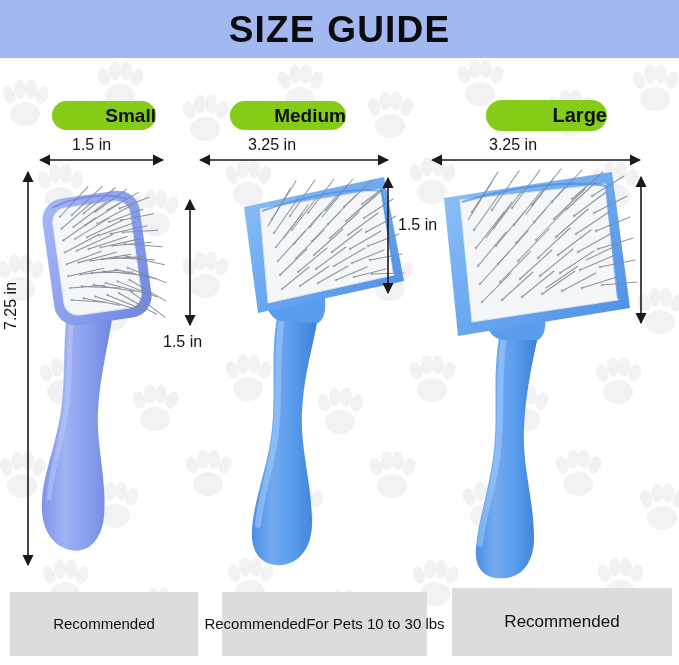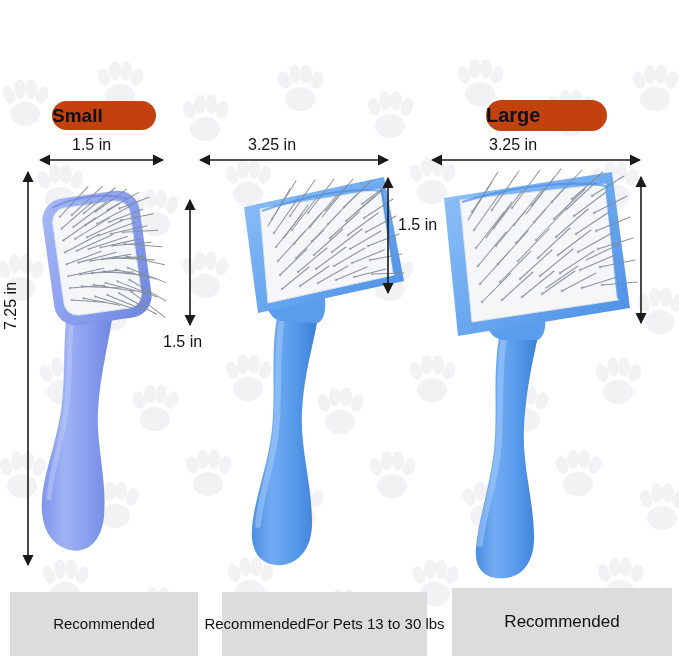--- a/index.html
+++ b/index.html
@@ -24,23 +24,23 @@
   }
   .header-title{
     font-size:37px;font-weight:bold;color:#0b0b0f;
     letter-spacing:1.2px;line-height:1;
     font-family:"Liberation Sans", sans-serif;
   }
 
   
   .badge{
     position:absolute;z-index:6;
-    background:#c2410c;
+    background:#84cc16;
     border-radius:999px;
-    display:flex;align-items:center;justify-content:flex-start;
+    display:flex;align-items:center;justify-content:flex-end;
     color:#10101c;font-weight:bold;
     font-family:"Liberation Sans", sans-serif;
   }
   #badge-small{left:52px;top:101px;width:104px;height:29px;font-size:19px;}
   #badge-medium{left:230px;top:101px;width:116px;height:29px;font-size:19px;}
   #badge-large{left:486px;top:100px;width:121px;height:31px;font-size:20px;}
 
   
   .dim-label{
     position:absolute;z-index:6;color:#131313;
@@ -143,20 +143,23 @@
         <use href="#pawglyph" x="158" y="548"></use>
         <use href="#pawglyph" x="250" y="518"></use>
         <use href="#pawglyph" x="343" y="550"></use>
         <use href="#pawglyph" x="435" y="520"></use>
         <use href="#pawglyph" x="528" y="548"></use>
         <use href="#pawglyph" x="620" y="518"></use>
       </g>
     </svg>
   </div>
 
+  <div class="header">
+    <div class="header-title">SIZE GUIDE</div>
+  </div>
 
   <svg class="brush" id="brush-small" style="left:18px;top:178px;" width="175" height="390" viewBox="0 0 175 390">
     <defs>
       <linearGradient id="sHandle" x1="0" y1="0" x2="1" y2="0">
         <stop offset="0%" stop-color="#7e95ea"></stop>
         <stop offset="32%" stop-color="#9fb2f4"></stop>
         <stop offset="62%" stop-color="#8ba0ef"></stop>
         <stop offset="100%" stop-color="#6d85e0"></stop>
       </linearGradient>
       <linearGradient id="sFrame" x1="0" y1="0" x2="1" y2="1">
@@ -551,36 +554,39 @@
 
       <line x1="641" y1="177" x2="641" y2="323"></line>
 
       <line x1="28" y1="172" x2="28" y2="565"></line>
     </g>
   </svg>
 
   <div class="badge" id="badge-small">
     <span>Small</span>
   </div>
+  <div class="badge" id="badge-medium">
+    <span>Medium</span>
+  </div>
   <div class="badge" id="badge-large">
     <span>Large</span>
   </div>
 
   <div class="dim-label" id="lbl-w-small">1.5 in</div>
   <div class="dim-label" id="lbl-w-medium">3.25 in</div>
   <div class="dim-label" id="lbl-w-large">3.25 in</div>
   <div class="dim-label" id="lbl-h-small">1.5 in</div>
   <div class="dim-label" id="lbl-h-medium">1.5 in</div>
   <div class="dim-label" id="lbl-h-large">3 in</div>
   <div class="dim-label" id="lbl-total">7.25 in</div>
 
   <div class="rec-box" id="rec-small">
     <span>Recommended</span>
   </div>
   <div class="rec-box" id="rec-medium">
     <span>Recommended</span>
-    <span>For Pets 13 to 30 lbs</span>
+    <span>For Pets 10 to 30 lbs</span>
   </div>
   <div class="rec-box" id="rec-large">
     <span>Recommended</span>
   </div>
 
 </div>
 
 </body></html>

